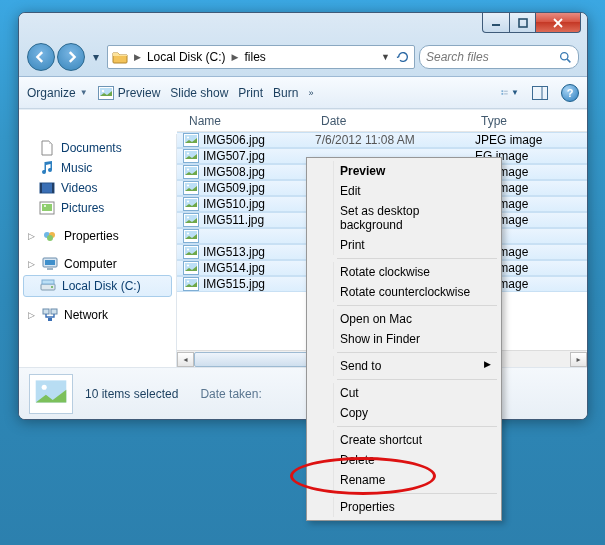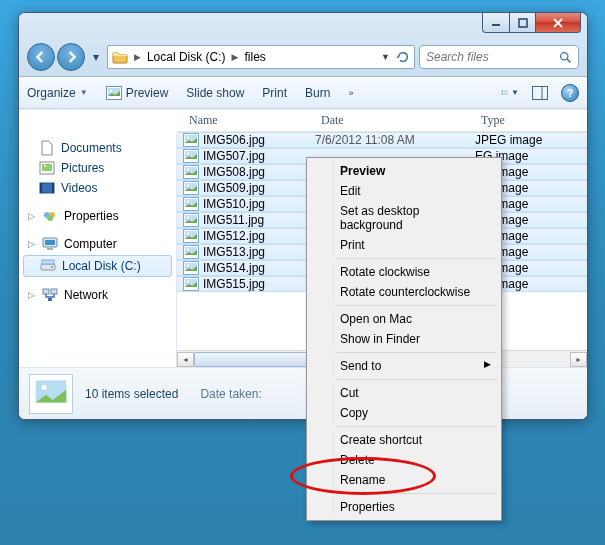--- a/index.html
+++ b/index.html
@@ -51,28 +51,28 @@
     flex: 1; height: 24px; background:#fff; border:1px solid #8aa8c1;
     border-radius:2px; display:flex; align-items:center; padding:0 4px;
     position: relative;
   }
   .bc-folder-ico{width:16px;height:16px; margin-right:4px;}
   .bc-seg{ padding:0 4px; color:#000;}
   .bc-sep{ color:#5a5a5a; font-size:9px; padding:0 2px;}
   .bc-refresh{ position:absolute; right:4px; display:flex; gap:6px; align-items:center;}
   .searchbox {
     width: 160px; height: 24px; background:#fff; border:1px solid #8aa8c1;
-    border-radius:4px; display:flex; align-items:center; padding:0 6px; color:#777; font-style: italic;
+    border-radius:10px; display:flex; align-items:center; padding:0 6px; color:#777; font-style: italic;
     gap:6px;
   }
   
   .toolbar {
     height: 32px; background: linear-gradient(180deg,#f7fbff,#e4eef8);
     border-bottom:1px solid #c7d6e4; display:flex; align-items:center;
-    padding:0 8px; gap:18px; font-size:12px; color:#1a3e5e;
+    padding:0 8px; gap:10px; font-size:12px; color:#1a3e5e;
   }
   .tb-item{ display:flex; align-items:center; gap:4px; cursor:default;}
   .tb-item .drop{font-size:8px; color:#4a6c8c;}
   .tb-right{ margin-left:auto; display:flex; gap:12px; align-items:center;}
   .tb-icon-btn{ width:18px; height:18px; display:flex;align-items:center;justify-content:center;color:#275a84;}
   .help-icon{ width:18px;height:18px;border-radius:50%;
     background:radial-gradient(circle at 35% 30%,#a8d4f5,#2a7dbd);
     color:#fff;display:flex;align-items:center;justify-content:center;font-weight:bold;font-size:11px;
     border:1px solid #1b5e8c;}
   
@@ -88,21 +88,21 @@
     border:1px solid #a8cdeb; border-radius:3px; margin:1px 4px; padding-left:16px;
   }
   .sb-exp{width:9px;color:#7f7f7f;font-size:9px;display:inline-block;text-align:center;}
   .sb-ico{width:16px;height:16px;flex-shrink:0;}
   
   .filepane{ flex:1; display:flex; flex-direction:column; position:relative;}
   .columns{
     height:22px; display:flex; align-items:center; background:#fff;
     border-bottom:1px solid #e6e6e6; color:#42596e; padding-left:6px;
   }
-  .col{ padding:0 6px;font-family:Liberation Serif, serif;}
+  .col{ padding:0 6px;}
   .col-name{ width:132px;} .col-date{ width:160px;} .col-type{ flex:1;}
   .filelist{ flex:1; overflow:auto;}
   .row{
     display:flex; align-items:center; height:16px;
     background:linear-gradient(180deg,#eaf4fe,#dceefd);
     border-top:1px solid #c8e0f4; border-bottom:1px solid #c8e0f4;
     margin-bottom:0px; cursor:default;
   }
   .row .ico{width:16px;height:16px;margin:0 4px 0 6px;}
   .row .fname{ width:112px; color:#000;}
@@ -264,33 +264,39 @@
     <div class="sidebar">
       <div class="sb-item">
         <svg class="sb-ico" viewBox="0 0 16 16">
             <path fill="#fff" stroke="#8a8a8a" d="M3 1h7l3 3v11H3z"></path>
             <path fill="#d6d6d6" d="M10 1v3h3z"></path>
           </svg>
         <span>Documents</span>
       </div>
       <div class="sb-item">
         <svg class="sb-ico" viewBox="0 0 16 16">
+            <path fill="#2d7fc0" d="M6 2l7-1v9a2 2 0 1 1-1.5-2V4L7 5v7a2 2 0 1 1-1.5-2V2z"></path>
+          </svg>
+        <span>Music</span>
+      </div>
+      <div class="sb-item">
+        <svg class="sb-ico" viewBox="0 0 16 16">
+            <rect x="1" y="3" width="14" height="10" fill="#3a6fb5" stroke="#27558c"></rect>
+            <rect x="1" y="3" width="2" height="10" fill="#213e65"></rect>
+            <rect x="13" y="3" width="2" height="10" fill="#213e65"></rect>
+          </svg>
+        <span>Videos</span>
+      </div>
+      <div class="sb-item">
+        <svg class="sb-ico" viewBox="0 0 16 16">
             <rect x="1" y="2" width="14" height="12" fill="#fff" stroke="#8a8a8a"></rect>
             <rect x="3" y="4" width="10" height="7" fill="#8fce6e"></rect>
             <circle cx="6" cy="6" r="1" fill="#fff"></circle>
           </svg>
         <span>Pictures</span>
-      </div>
-      <div class="sb-item">
-        <svg class="sb-ico" viewBox="0 0 16 16">
-            <rect x="1" y="3" width="14" height="10" fill="#3a6fb5" stroke="#27558c"></rect>
-            <rect x="1" y="3" width="2" height="10" fill="#213e65"></rect>
-            <rect x="13" y="3" width="2" height="10" fill="#213e65"></rect>
-          </svg>
-        <span>Videos</span>
       </div>
 
       <div class="sb-item root">
         <span class="sb-exp">▷</span>
         <svg class="sb-ico" viewBox="0 0 16 16">
             <circle cx="5" cy="7" r="3" fill="#6fb7e6"></circle>
             <circle cx="10" cy="7" r="3" fill="#f0b64c"></circle>
             <circle cx="8" cy="10" r="3" fill="#88c86d"></circle>
           </svg>
         <span>Properties</span>
@@ -399,21 +405,20 @@
             <span class="fdate"></span>
             <span class="ftype">EG image</span>
           </div>
           <div class="row">
             <svg class="ico" viewBox="0 0 16 16">
               <rect x="0.5" y="1.5" width="15" height="13" fill="#fff" stroke="#7faed4"></rect>
               <rect x="2" y="3" width="12" height="8" fill="#bcdff5"></rect>
               <circle cx="5" cy="5.5" r="1.1" fill="#fff"></circle>
               <path fill="#6fa84a" d="M2 11l4-3 3 2 5-4v5H2z"></path>
             </svg>
-            <span class="fname">IMG512.jpg</span>
             <span class="fdate"></span>
             <span class="ftype">EG image</span>
           </div>
           <div class="row">
             <svg class="ico" viewBox="0 0 16 16">
               <rect x="0.5" y="1.5" width="15" height="13" fill="#fff" stroke="#7faed4"></rect>
               <rect x="2" y="3" width="12" height="8" fill="#bcdff5"></rect>
               <circle cx="5" cy="5.5" r="1.1" fill="#fff"></circle>
               <path fill="#6fa84a" d="M2 11l4-3 3 2 5-4v5H2z"></path>
             </svg>

